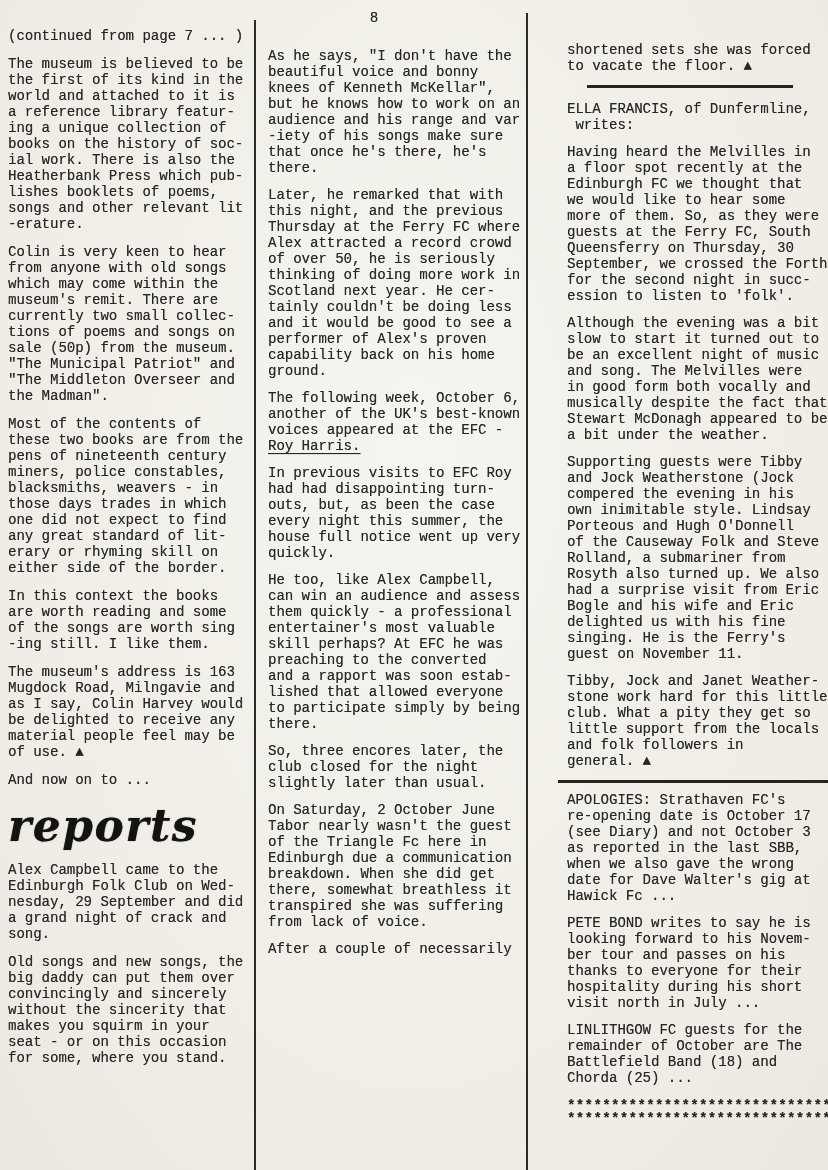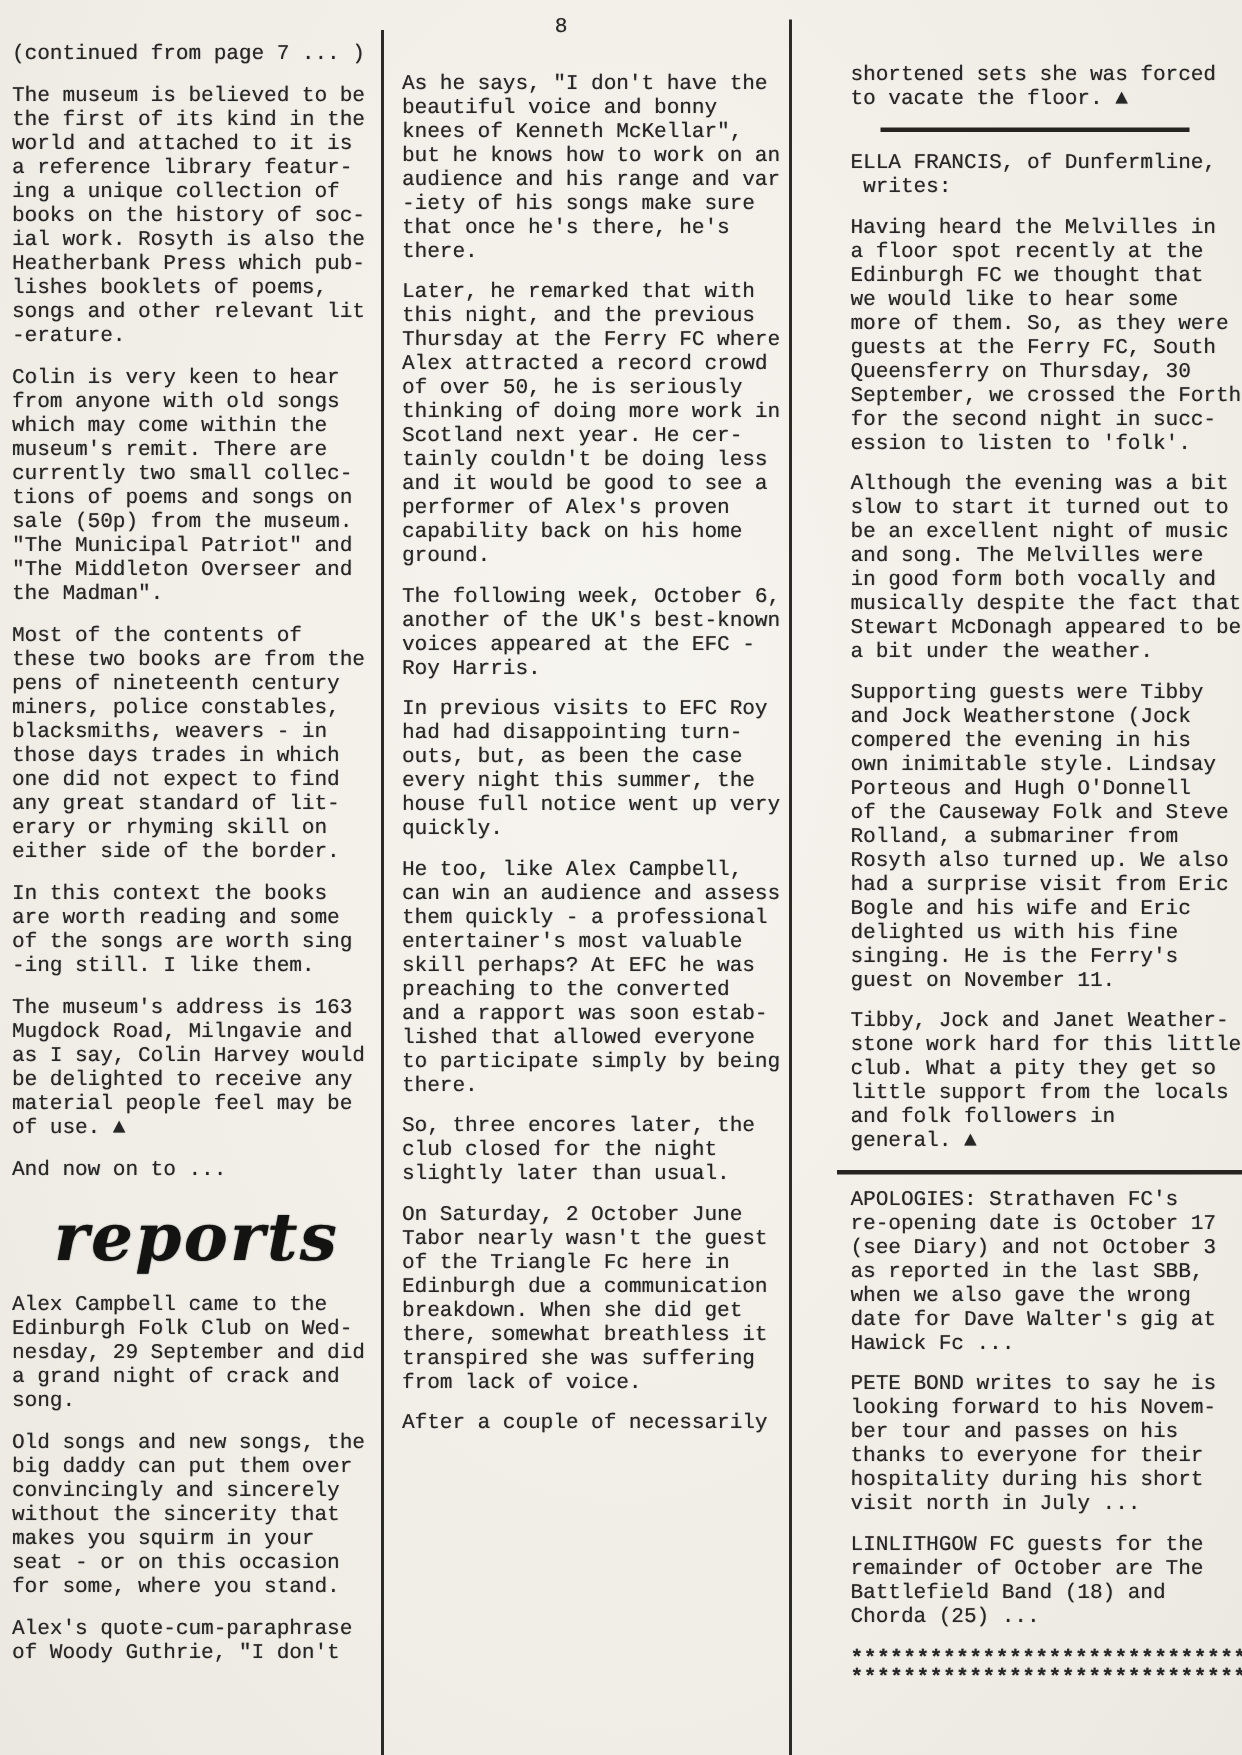--- a/index.html
+++ b/index.html
@@ -27,51 +27,51 @@
   .vrule-1 { left:254px; top:20px; height:1150px; }
   .vrule-2 { left:526px; top:13px; height:1157px; }
 
   .page-number { width:212px; text-align:center; margin:0 0 22px 0; }
 
   .reports-heading {
     font-family:"DejaVu Serif","Liberation Serif",serif;
     font-weight:bold; font-style:italic;
     font-size:44px; line-height:52px;
     letter-spacing:1.5px;
-    margin:0 0 10px 28px;
+    margin:0 0 10px 0;
     color:#131312;
     text-shadow: 0 0 1px rgba(0,0,0,0.65);
   }
 
   .hrule { border:none; border-top:3px solid #262420; height:0; margin:0; }
   .rule-ella { width:206px; margin:10px 0 13px 20px; }
   .rule-apologies { width:298px; margin:2px 0 9px -9px; }
 
   .lead { font-weight:normal; }
-  .underline { text-underline-offset:3px; }
+  .underline { text-decoration:underline; text-underline-offset:3px; }
 
   .asterisks { white-space:pre; line-height:13px; font-weight:bold; letter-spacing:0.4px; margin-top:14px; }
 </style>
 </head>
 <body>
 
 <div class="page">
 
   <div class="vrule vrule-1"></div>
   <div class="vrule vrule-2"></div>
 
   <div class="col col-left">
     <div class="para">(continued from page 7 ... )</div>
     <div class="para">The museum is believed to be
 the first of its kind in the
 world and attached to it is
 a reference library featur-
 ing a unique collection of
 books on the history of soc-
-ial work. Rosyth is also the
+ial work. There is also the
 Heatherbank Press which pub-
 lishes booklets of poems,
 songs and other relevant lit
 -erature.</div>
     <div class="para">Colin is very keen to hear
 from anyone with old songs
 which may come within the
 museum's remit. There are
 currently two small collec-
 tions of poems and songs on
@@ -106,22 +106,20 @@
 nesday, 29 September and did
 a grand night of crack and
 song.</div>
     <div class="para">Old songs and new songs, the
 big daddy can put them over
 convincingly and sincerely
 without the sincerity that
 makes you squirm in your
 seat - or on this occasion
 for some, where you stand.</div>
-    <div class="para">Alex's quote-cum-paraphrase
-of Woody Guthrie, "I don't</div>
   </div>
 
   <div class="col col-mid">
     <div class="page-number">8</div>
     <div class="para">As he says, "I don't have the
 beautiful voice and bonny
 knees of Kenneth McKellar",
 but he knows how to work on an
 audience and his range and var
 -iety of his songs make sure

